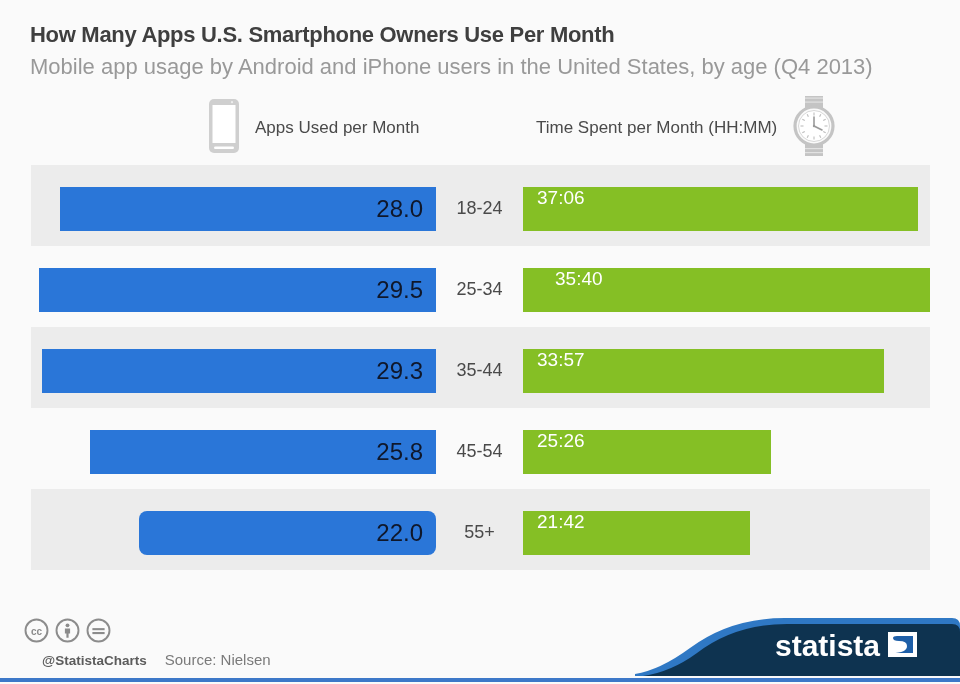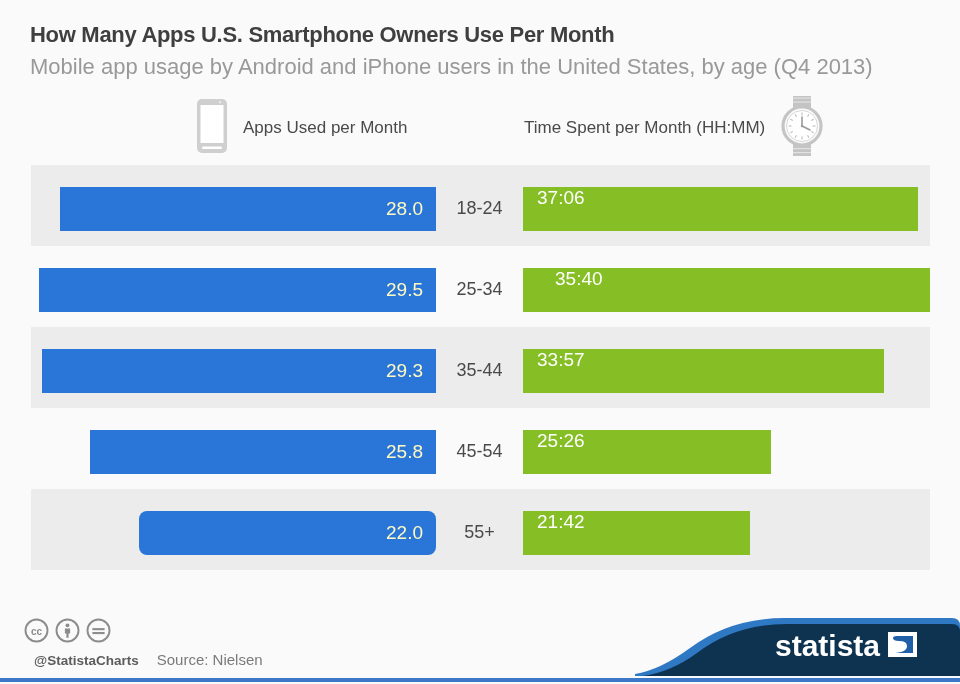--- a/index.html
+++ b/index.html
@@ -33,20 +33,21 @@
     margin-top: 7px;
     line-height: 1.2;
     white-space: nowrap;
   }
 
   
   .legend {
     position: relative;
     height: 62px;
     margin-top: 16px;
+    margin-left: 12px;
   }
   .legend-left {
     position: absolute;
     left: 196px;
     top: 0;
     display: flex;
     align-items: center;
     height: 62px;
   }
   .legend-right {
@@ -98,22 +99,22 @@
   .bar-left {
     height: 44px;
     background: #2a76d8;
     display: flex;
     align-items: center;
     justify-content: flex-end;
     box-sizing: border-box;
     padding-right: 13px;
   }
   .bar-left .bar-value {
-    color: #fef9c3;
-    font-size: 19px;
+    color: #0f172a;
+    font-size: 24px;
     white-space: nowrap;
   }
 
   .age-label {
     position: absolute;
     left: 436px;
     width: 87px;
     top: 22px;
     height: 44px;
     display: flex;
@@ -162,21 +163,21 @@
   }
   .cc-icons {
     display: flex;
     gap: 6px;
     align-items: center;
   }
   .footer-textline {
     display: flex;
     align-items: baseline;
     margin-top: 4px;
-    margin-left: 10px;
+    margin-left: 18px;
   }
   .handle {
     font-size: 13.5px;
     font-weight: bold;
     color: #5c5c5c;
     white-space: nowrap;
   }
   .source {
     font-size: 15px;
     color: #7a7a7a;

